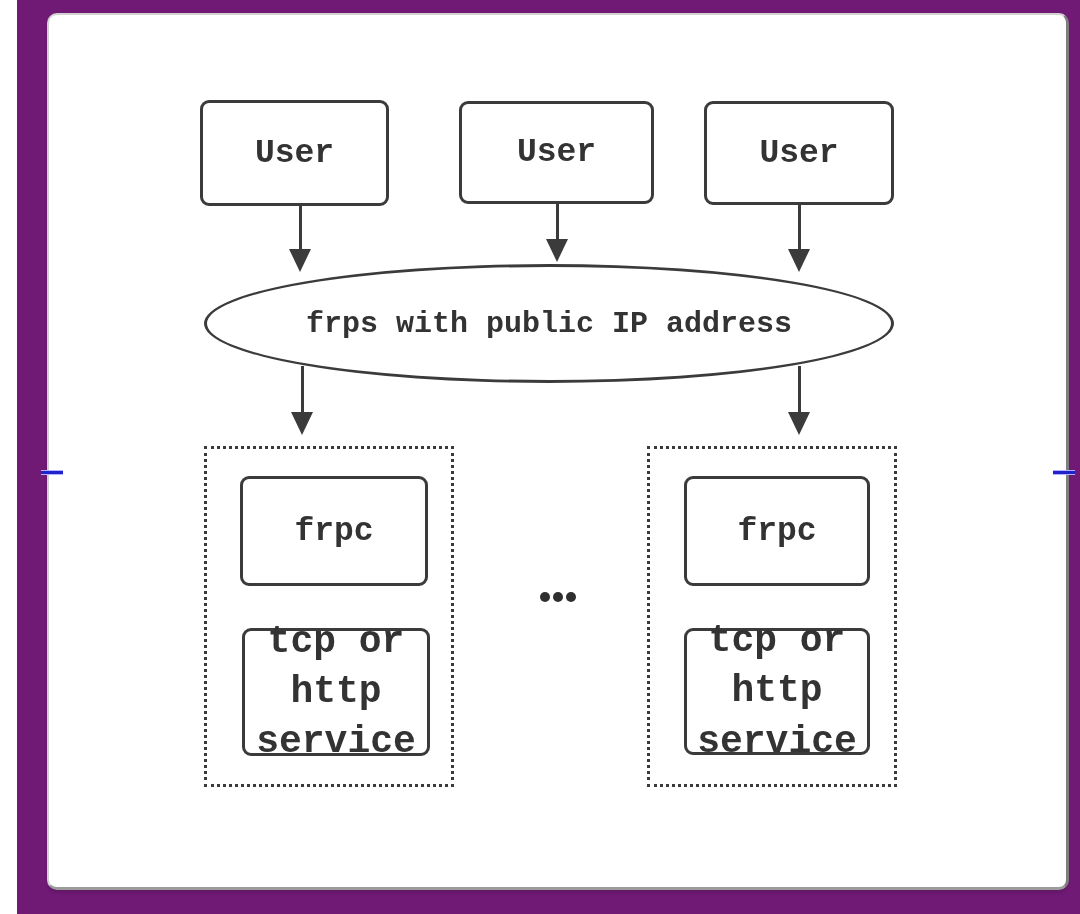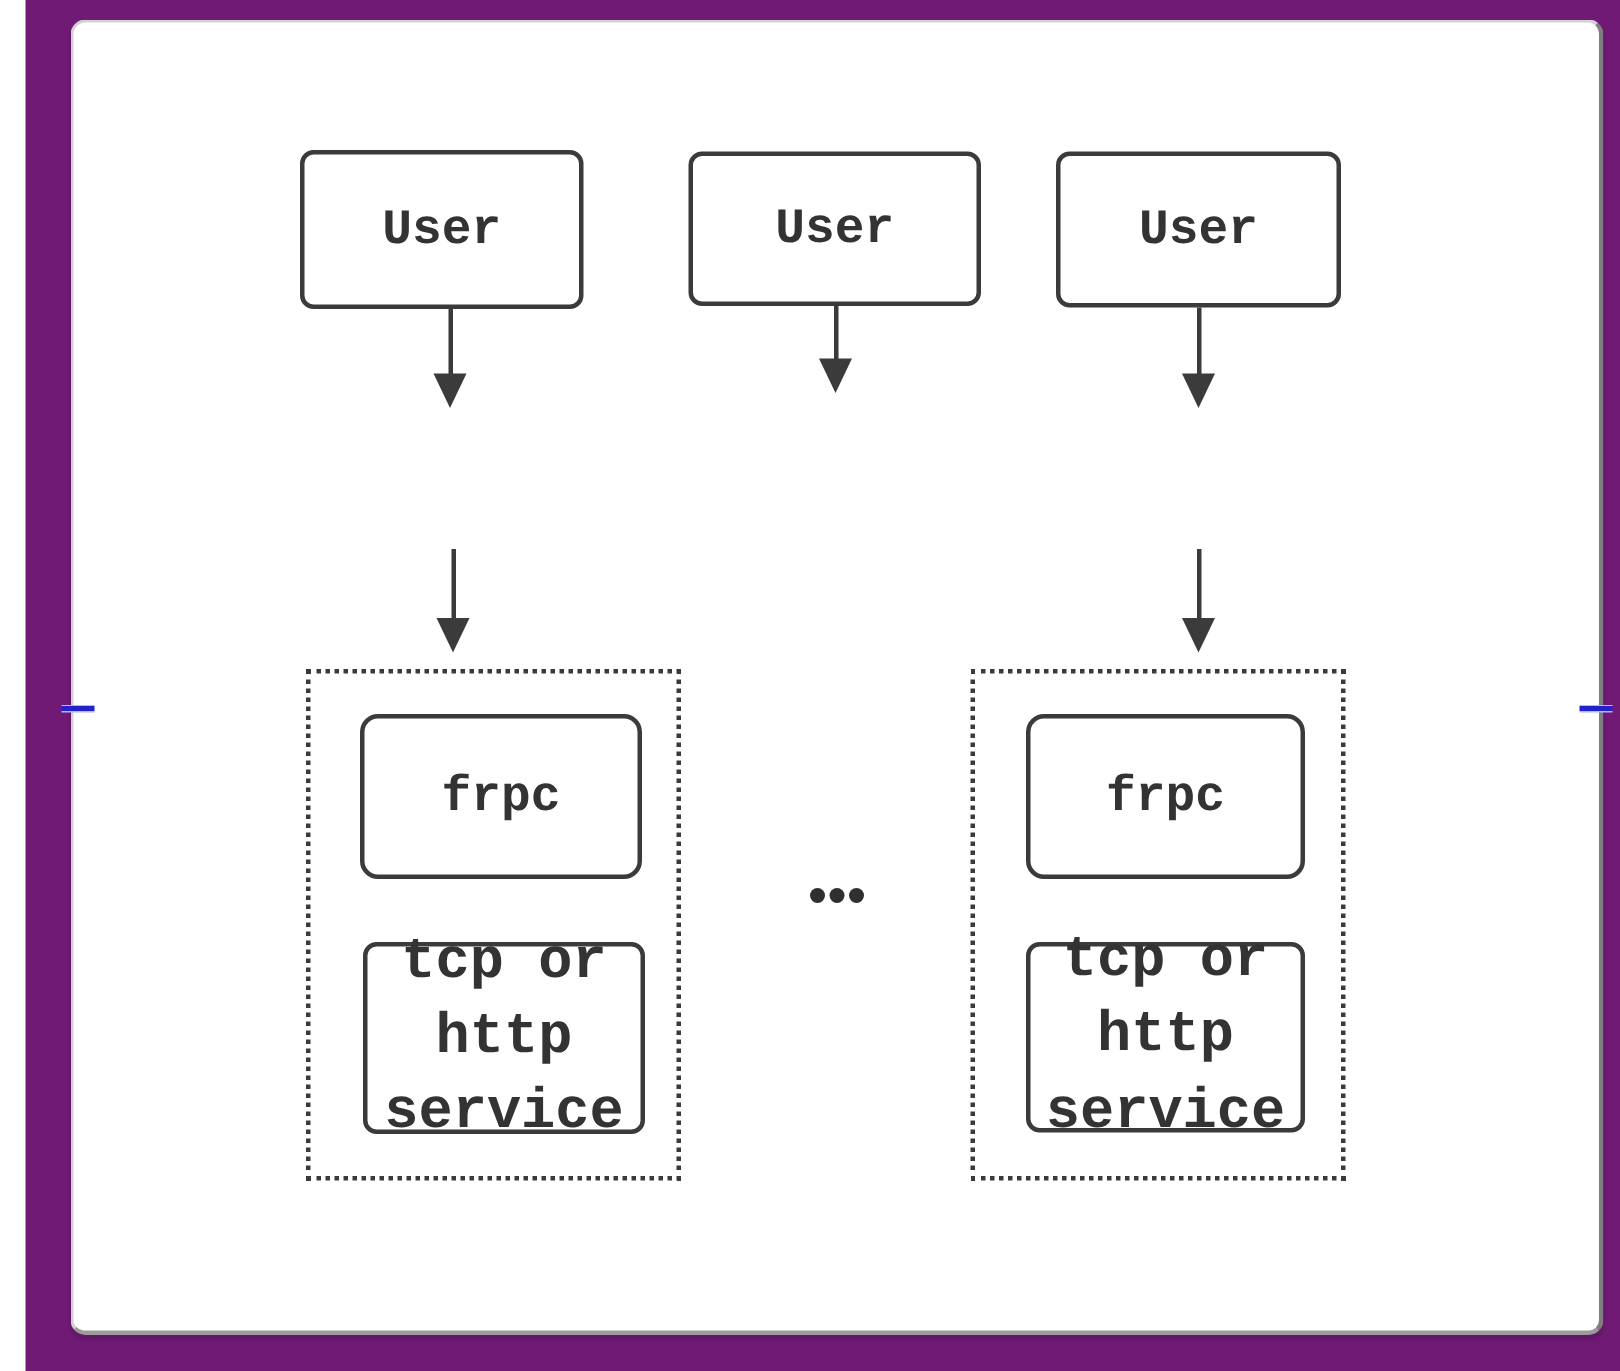--- a/index.html
+++ b/index.html
@@ -37,21 +37,21 @@
     border-radius: 9px;
     display: flex;
     align-items: center;
     justify-content: center;
     text-align: center;
     font-weight: bold;
     color: #333333;
     box-sizing: border-box;
   }
   .user-box   { font-size: 33px; }
-  .frpc-box   { font-size: 33px; border-radius: 12px; }
+  .frpc-box   { font-size: 33px; }
   .service-box{ font-size: 38px; line-height: 1.32; padding: 0 14px; }
   .ellipse {
     position: absolute;
     left: 187px;
     top: 264px;
     width: 690px;
     height: 119px;
     background: #ffffff;
     border: 3px solid #3b3b3b;
     border-radius: 50%;
@@ -129,20 +129,23 @@
   </div>
   <div>
     <div class="stem" style="left:539px; top:203px; height:37px;"></div>
     <div class="head" style="left:529px; top:239px;"></div>
   </div>
   <div>
     <div class="stem" style="left:781px; top:205px; height:45px;"></div>
     <div class="head" style="left:771px; top:249px;"></div>
   </div>
 
+  <div class="ellipse">
+    <span>frps with public IP address</span>
+  </div>
 
   <div>
     <div class="stem" style="left:284px; top:366px; height:47px;"></div>
     <div class="head" style="left:274px; top:412px;"></div>
   </div>
   <div>
     <div class="stem" style="left:781px; top:366px; height:47px;"></div>
     <div class="head" style="left:771px; top:412px;"></div>
   </div>
 

